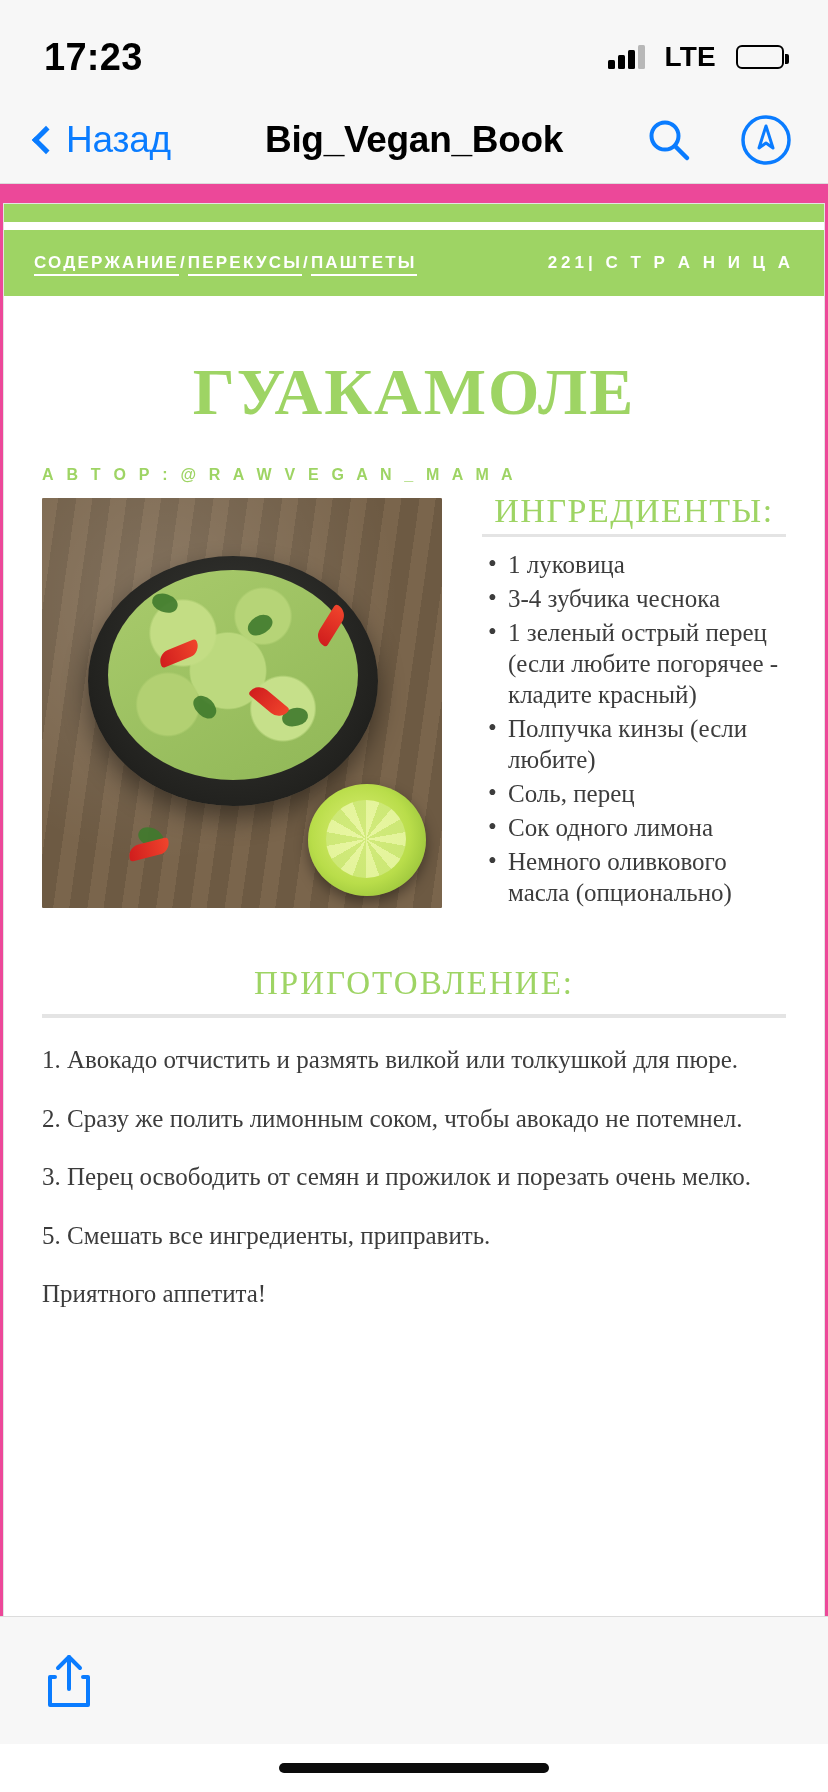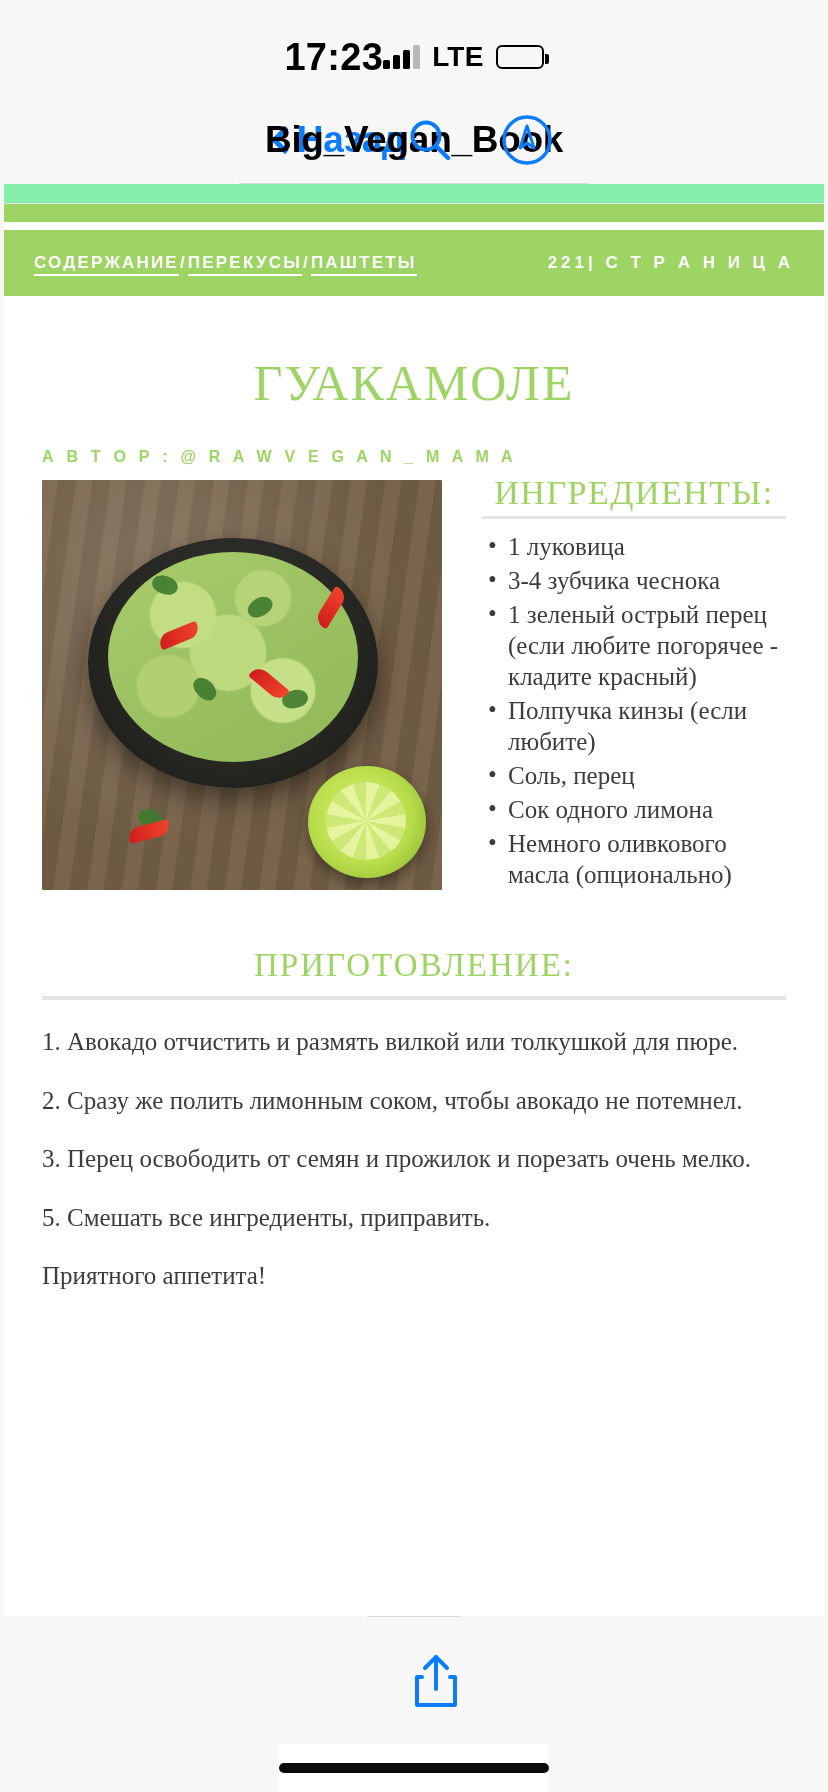--- a/index.html
+++ b/index.html
@@ -9,21 +9,20 @@
     font-family: "Liberation Sans", sans-serif;
     -webkit-font-smoothing: antialiased;
     overflow: hidden;
   }
   .screen {
     position: relative;
     width: 828px; height: 1792px;
     background: #f7f7f7;
     display: flex;
     flex-direction: column;
-    align-items: center;
   }
 
   
   .statusbar {
     height: 96px;
     flex: 0 0 96px;
     background: #f7f7f7;
     display: flex;
     align-items: center;
     justify-content: space-between;
@@ -31,21 +30,21 @@
   }
   .status-time {
     font-size: 38px;
     font-weight: 600;
     letter-spacing: 0.3px;
     color: #000;
   }
   .status-right {
     display: flex;
     align-items: center;
-    gap: 12px;
+    gap: 20px;
   }
   .signal-bars {
     display: flex;
     align-items: flex-end;
     gap: 3px;
     height: 24px;
   }
   .signal-bars i {
     display: block;
     width: 7px;
@@ -90,24 +89,23 @@
     background: #f7f7f7;
     display: flex;
     align-items: center;
     padding: 0 36px;
     position: relative;
     border-bottom: 1px solid #dcdcdc;
   }
   .nav-back {
     display: flex;
     align-items: center;
-    gap: 0;
+    gap: 8px;
     color: #0a7cff;
     cursor: pointer;
-    font-weight: bold;
   }
   .nav-back .chev {
     display: inline-block;
     width: 20px; height: 20px;
     border-left: 5px solid #0a7cff;
     border-bottom: 5px solid #0a7cff;
     transform: rotate(45deg);
     margin-right: 2px;
   }
   .nav-back-label {
@@ -130,21 +128,21 @@
     display: flex;
     align-items: center;
     gap: 46px;
     z-index: 2;
   }
   .icon-btn { cursor: pointer; display: flex; align-items: center; justify-content: center; }
 
   
   .doc-area {
     flex: 1 1 auto;
-    background: #86efac;
+    background: #ec4899;
     overflow: hidden;
     position: relative;
     display: flex;
     justify-content: center;
   }
   .page {
     width: 820px;
     background: #fff;
     position: relative;
     margin-top: 20px;
@@ -174,22 +172,22 @@
   .page-num {
     font-size: 17px;
     font-weight: 700;
     letter-spacing: 4px;
     color: #ffffff;
   }
 
   .recipe-title {
     text-align: center;
     font-family: "Liberation Serif", serif;
-    font-size: 50px;
-    font-weight: 400;
+    font-size: 66px;
+    font-weight: 700;
     color: #9ed464;
     letter-spacing: 2px;
     margin: 58px 0 36px 0;
   }
 
   .content-row {
     display: flex;
     padding: 0 38px;
     gap: 40px;
     align-items: flex-start;

